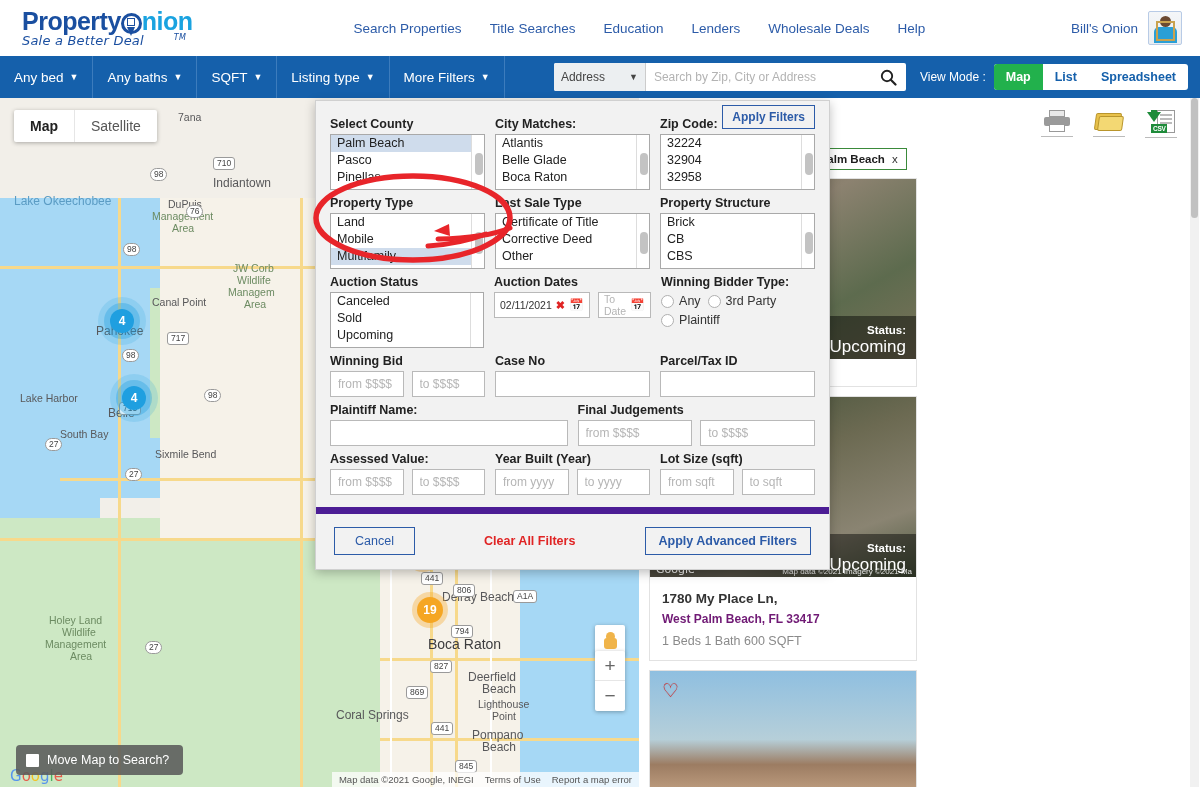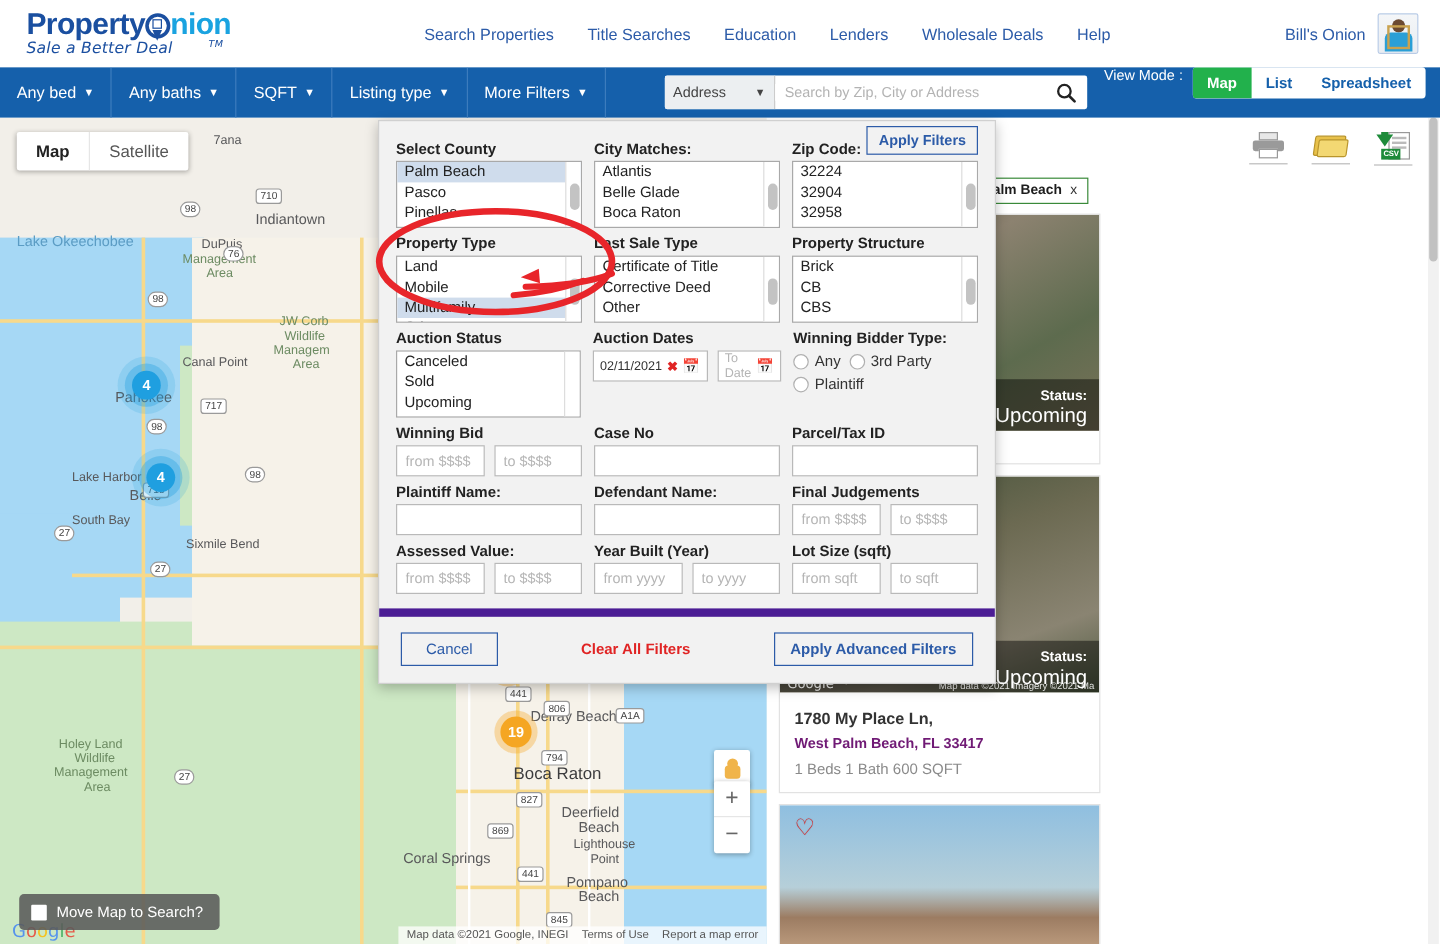--- a/index.html
+++ b/index.html
@@ -82,21 +82,21 @@
   }
   .sg-select {
     width: 92px; height: 28px; background: #eceff1; border-right: 1px solid #ccc;
     display: flex; align-items: center; justify-content: space-between;
     padding: 0 7px; font-size: 12px; color: #444; cursor: pointer;
   }
   .sg-select .caret { font-size: 9px; }
   .sg-input { flex: 1; border: none; outline: none; font-size: 12px; padding: 0 8px; color: #333; font-family: "Liberation Sans", sans-serif; }
   .sg-input::placeholder { color: #b3b3b3; }
   .sg-search { width: 34px; display: flex; align-items: center; justify-content: center; cursor: pointer; }
-  .view-mode { display: flex; gap: 8px; padding: 0 12px 0 14px; }
+  .view-mode { display: flex; align-items: center; gap: 8px; padding: 0 12px 0 14px; }
   .vm-label { color: #fff; font-size: 12px; white-space: nowrap; }
   .vm-switch { display: flex; align-items: center; background: #fff; height: 26px; border-radius: 3px; overflow: hidden; }
   .vm-opt { padding: 0 12px; height: 26px; display: flex; align-items: center; font-size: 12.5px; font-weight: bold; color: #1560ab; cursor: pointer; }
   .vm-opt.active { background: #22b14c; color: #fff; }
 
   
   .content { display: flex; height: 689px; position: relative; }
 
   
   .map-pane { width: 639px; position: relative; background: #f2efe9; overflow: hidden; }
@@ -419,21 +419,21 @@
         <div class="map-label " style="left: 168px; top: 100px;">DuPuis</div>
         <div class="map-label green" style="left: 152px; top: 112px;">Management</div>
         <div class="map-label green" style="left: 172px; top: 124px;">Area</div>
         <div class="map-label green" style="left: 233px; top: 164px;">JW Corb</div>
         <div class="map-label green" style="left: 237px; top: 176px;">Wildlife</div>
         <div class="map-label green" style="left: 228px; top: 188px;">Managem</div>
         <div class="map-label green" style="left: 244px; top: 200px;">Area</div>
         <div class="map-label " style="left: 152px; top: 198px;">Canal Point</div>
         <div class="map-label mid" style="left: 96px; top: 226px;">Pahokee</div>
         <div class="map-label mid" style="left: 108px; top: 308px;">Belle</div>
-        <div class="map-label " style="left: 20px; top: 294px; margin-left: 40px;">Lake Harbor</div>
+        <div class="map-label " style="left: 20px; top: 294px;">Lake Harbor</div>
         <div class="map-label " style="left: 60px; top: 330px;">South Bay</div>
         <div class="map-label " style="left: 155px; top: 350px;">Sixmile Bend</div>
         <div class="map-label " style="left: 452px; top: 294px;">Twent</div>
         <div class="map-label green" style="left: 49px; top: 516px;">Holey Land</div>
         <div class="map-label green" style="left: 62px; top: 528px;">Wildlife</div>
         <div class="map-label green" style="left: 45px; top: 540px;">Management</div>
         <div class="map-label green" style="left: 70px; top: 552px;">Area</div>
         <div class="map-label mid" style="left: 462px; top: 424px;">Boynton</div>
         <div class="map-label mid" style="left: 472px; top: 436px;">Beach</div>
         <div class="map-label mid" style="left: 442px; top: 492px;">Delray Beach</div>
@@ -747,24 +747,20 @@
       <input class="finput" placeholder="" style="">
     </div>
   </div>
 
   <div class="fgrid">
     <div class="fcol">
       <div class="flabel">Plaintiff Name:</div>
       <input class="finput" placeholder="" style="">
     </div>
     <div class="fcol">
-      <div class="flabel">Defendant Name:</div>
-      <input class="finput" placeholder="" style="">
-    </div>
-    <div class="fcol">
       <div class="flabel">Final Judgements</div>
       <div class="frow2">
         <input class="finput" placeholder="from $$$$" style="">
         <input class="finput" placeholder="to $$$$" style="">
       </div>
     </div>
   </div>
 
   <div class="fgrid">
     <div class="fcol">

